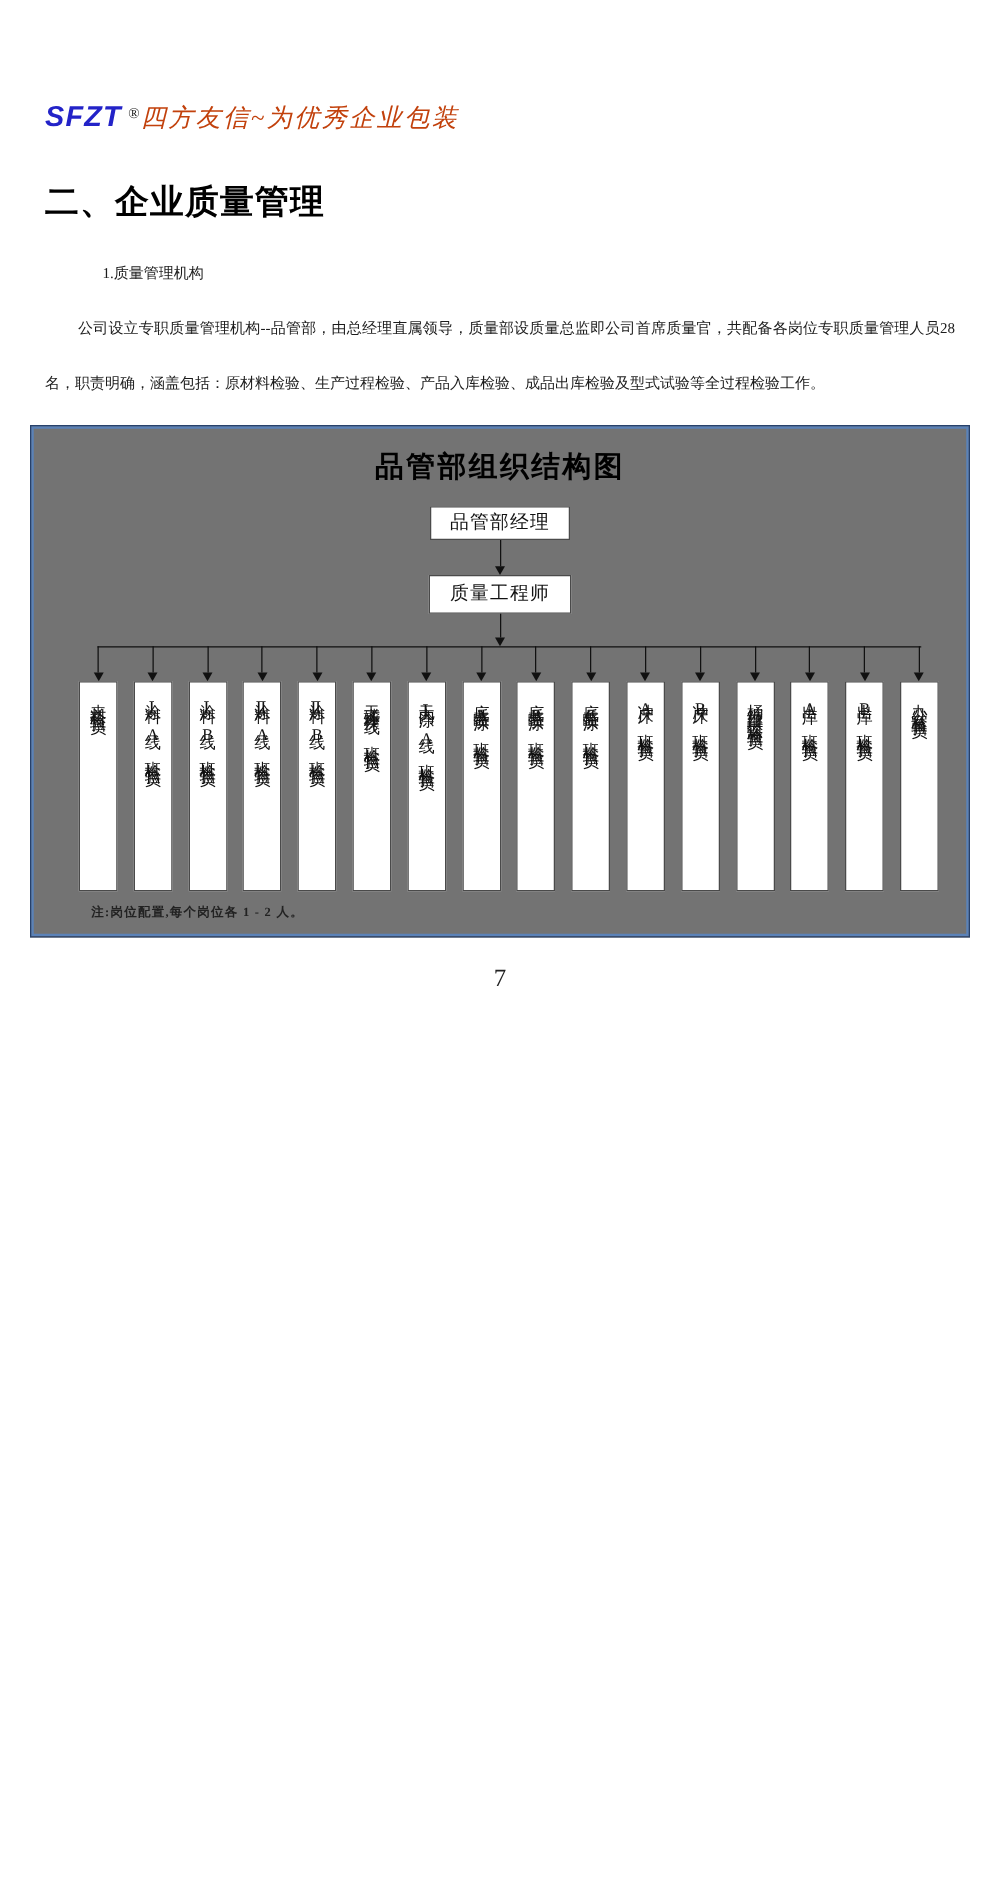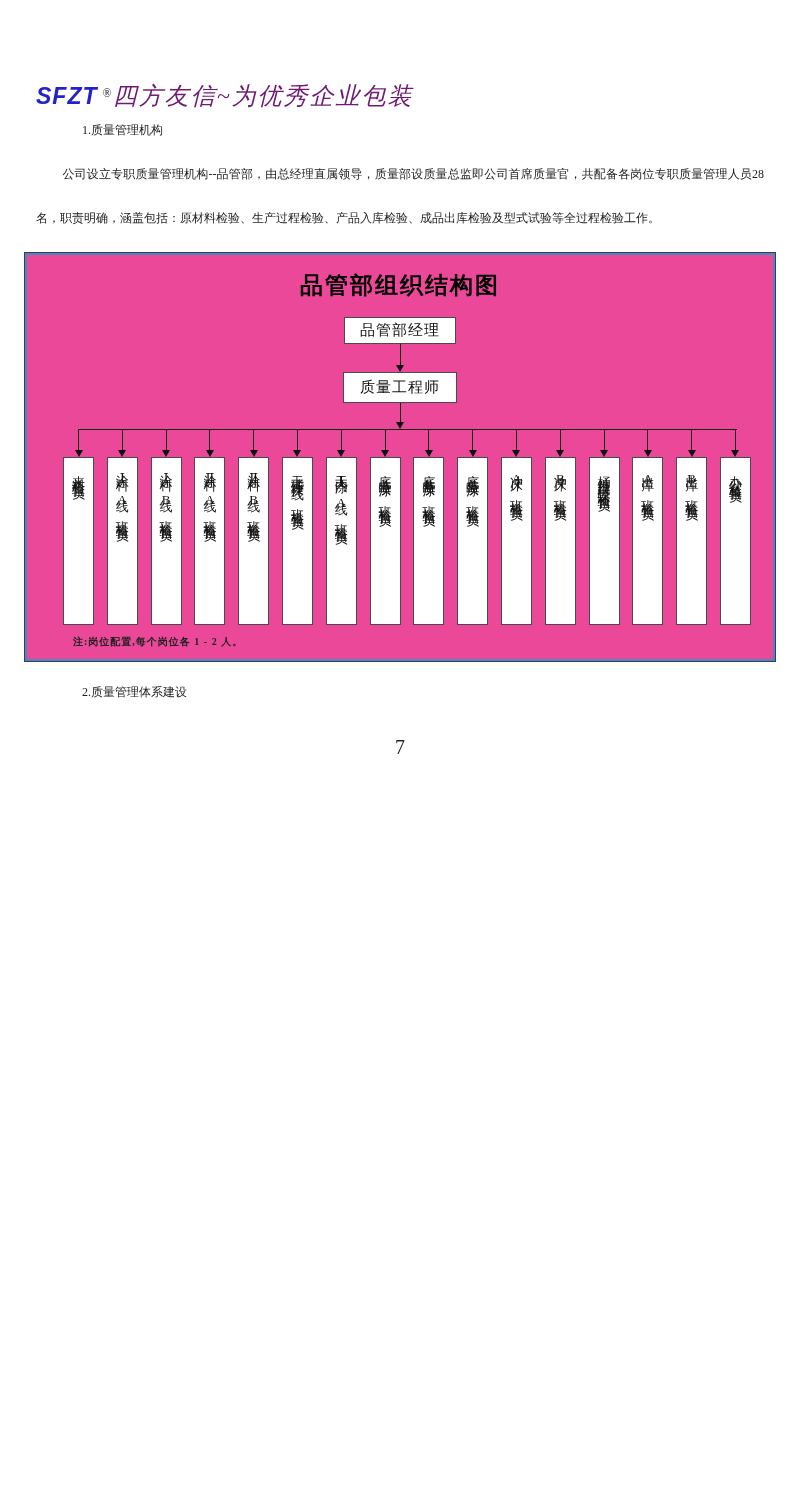--- a/index.html
+++ b/index.html
@@ -4,30 +4,30 @@
 <style>
   * { margin:0; padding:0; box-sizing:border-box; }
   html,body { background:#ffffff; }
   body { width:800px; height:1504px; overflow:hidden; position:relative; }
   .page { width:800px; height:1352px; padding:80px 24px 0; font-family:"Liberation Serif","DejaVu Serif",serif; color:#1c1c1c; }
 
   
   .brand { margin-left:12px; height:28px; display:flex; align-items:baseline; }
   .brand .sfzt { color:#2323c8; font-family:"Liberation Sans",sans-serif; font-weight:bold; font-style:italic; font-size:23px; letter-spacing:1px; }
   .brand .reg { font-size:12px; vertical-align:super; position:relative; top:-7px; margin:0 1px 0 5px; color:#222; }
-  .brand .tagline { font-size:24px; font-style:italic; color:#701a75; letter-spacing:2px; }
+  .brand .tagline { font-size:20px; font-style:italic; color:#c2410c; letter-spacing:2px; }
 
   h1.sec { margin:34px 12px 16px; font-family:"Liberation Sans",sans-serif; font-weight:bold; font-size:27px; color:#000; letter-spacing:1px; height:38px; line-height:38px; }
 
   .sub { margin:0 12px; font-size:12px; line-height:44px; padding-left:46px; }
   .body { margin:0 12px; font-size:12px; line-height:44px; text-align:justify; text-indent:2.2em; }
   .gap-top { margin-top:8px; }
 
   
-  .chart-frame { margin-top:12px; width:752px; border:1px solid #27416b; box-shadow:inset 0 0 0 2px #5b82b8; background:#ec4899; padding:12px 0 12px; }
+  .chart-frame { margin-top:12px; width:752px; border:1px solid #27416b; box-shadow:inset 0 0 0 2px #5b82b8; background:#737373; padding:12px 0 12px; }
   .chart-title { margin-top:4px; text-align:center; font-family:"Liberation Sans",sans-serif; font-weight:bold; font-size:23px; color:#000; letter-spacing:2px; height:32px; line-height:32px; }
 
   .cc { display:flex; flex-direction:column; align-items:center; }
   .nodebox { border:1px solid #4a4a4a; background:#fff; font-size:15px; letter-spacing:1px; padding:2px 15px; line-height:21px; color:#111; }
   .node-top { margin-top:16px; }
   .node-mid { padding:4px 16px; }
 
   .conn { display:flex; flex-direction:column; align-items:center; }
   .cl { width:0; border-left:1px solid #111; }
   .ah { width:0; height:0; border-left:4px solid transparent; border-right:4px solid transparent; border-top:7px solid #111; }
@@ -46,20 +46,21 @@
 <body>
 
 <div class="page">
 
   <div class="brand">
     <span class="sfzt">SFZT</span>
     <span class="reg">®</span>
     <span class="tagline">四方友信~为优秀企业包装</span>
   </div>
 
+  <h1 class="sec">二、企业质量管理</h1>
 
   <div class="sub">1.质量管理机构</div>
   <p class="body">公司设立专职质量管理机构--品管部，由总经理直属领导，质量部设质量总监即公司首席质量官，共配备各岗位专职质量管理人员28名，职责明确，涵盖包括：原材料检验、生产过程检验、产品入库检验、成品出库检验及型式试验等全过程检验工作。</p>
 
   <figure class="chart-frame">
     <div class="chart-title">品管部组织结构图</div>
 
     <div class="cc">
       <div class="nodebox node-top">品管部经理</div>
       <div class="conn">
@@ -218,17 +219,16 @@
           </div>
         <div class="vbox">
             <span>办公室检验员</span>
           </div>
       </div>
     </div>
 
     <div class="chart-note">注:岗位配置,每个岗位各 1 - 2 人。</div>
   </figure>
 
-  <div class="sub gap-top">2.质量管理体系建设</div>
 
   <div class="page-num">7</div>
 
 </div>
 
 </body></html>

